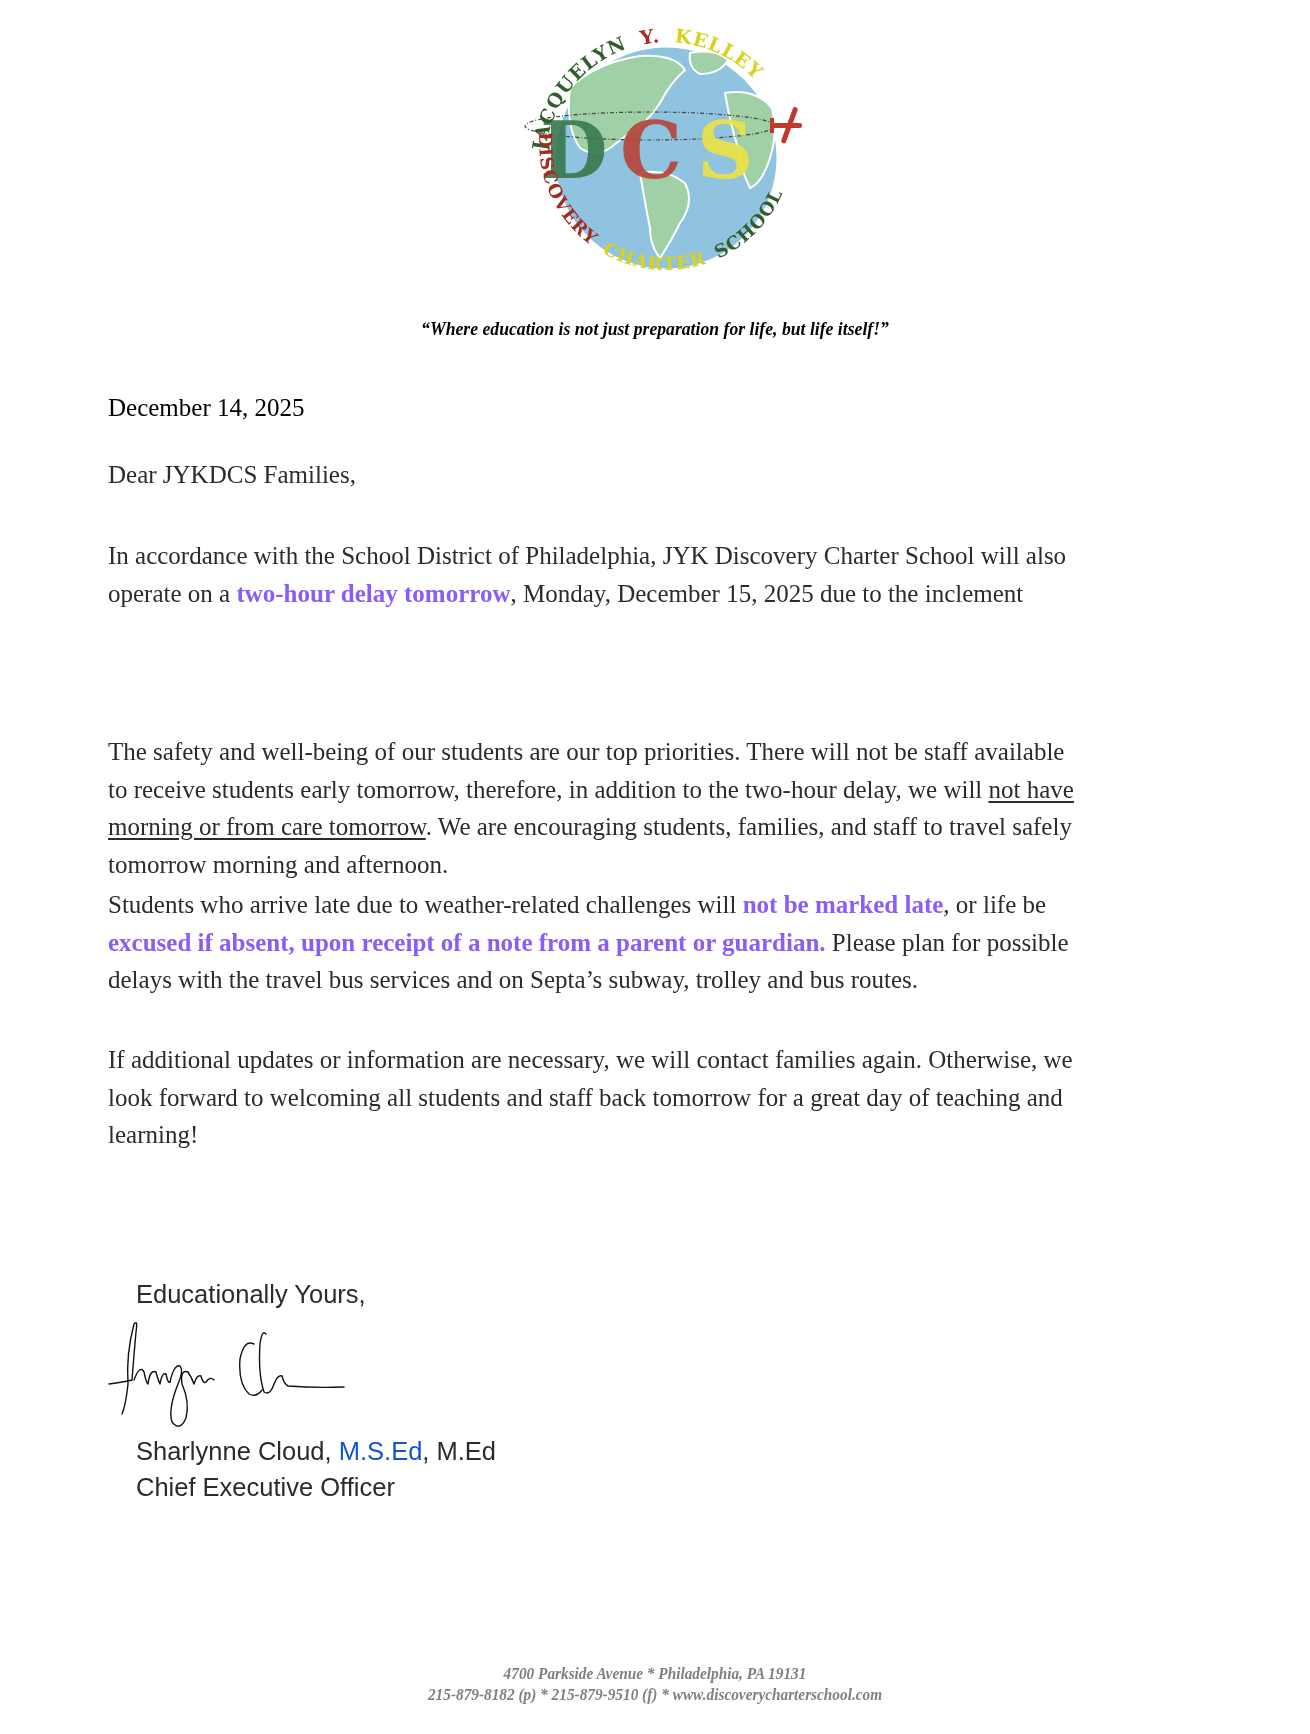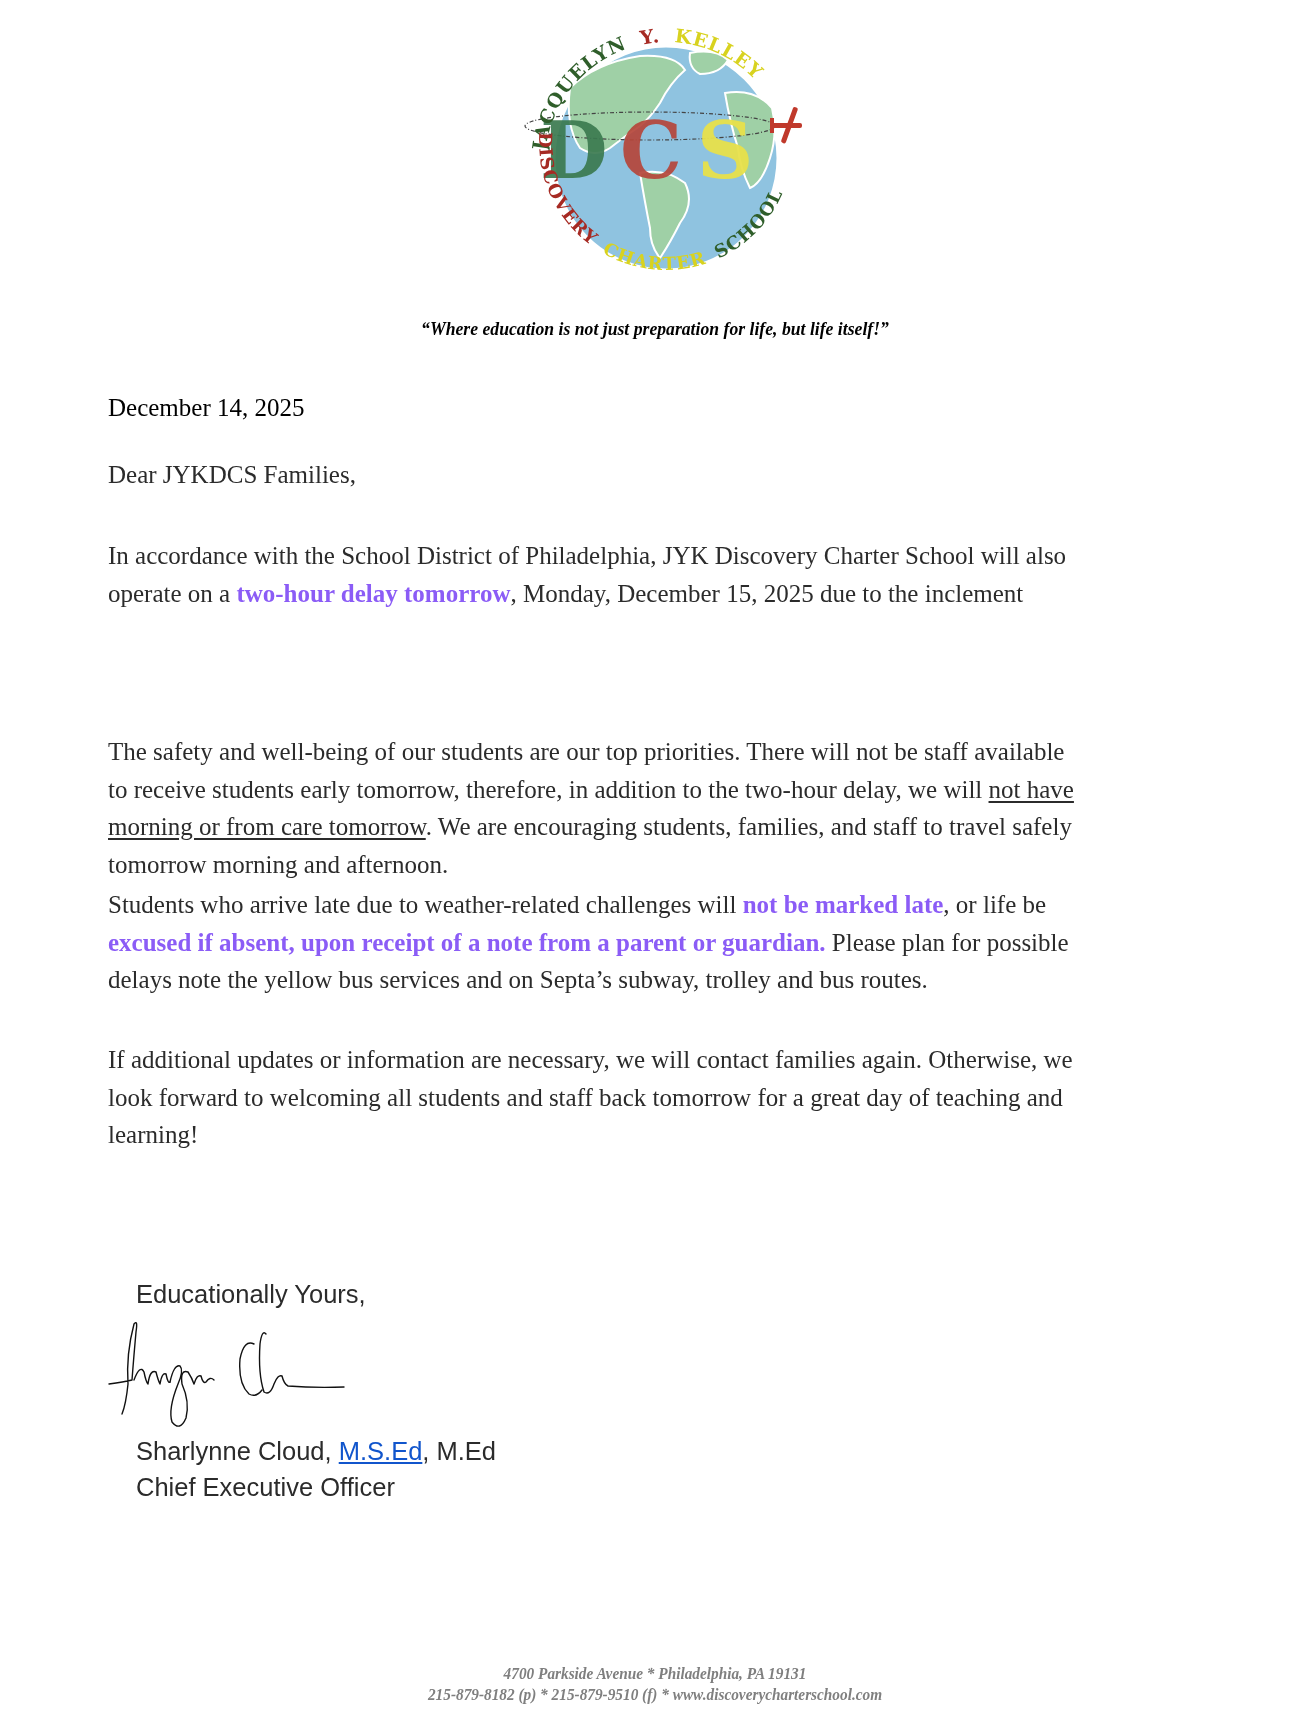--- a/index.html
+++ b/index.html
@@ -31,21 +31,21 @@
   .p3 { top: 886px; }
   .p4 { top: 1041px; }
   .para b { font-weight: bold; color: #8b5cf6; font-family: Liberation Serif, serif; }
   .para u { text-decoration: underline; text-underline-offset: 3px; }
 
   .sans { font-family: "Liberation Sans", sans-serif; font-size: 25.5px; color: #2b2b2b; margin-left: 28px; }
   .closing { position: absolute; left: 108px; top: 1280px; }
   .signature { position: absolute; left: 104px; top: 1314px; width: 260px; height: 118px; }
   .name { position: absolute; left: 108px; top: 1437px; }
   .title { position: absolute; left: 108px; top: 1473px; }
-  .link { color: #1155cc; text-decoration: underline; text-underline-offset: 2px; cursor: pointer; text-align: right; }
+  .link { color: #1155cc; text-underline-offset: 2px; cursor: pointer; text-align: right; }
 
   .footer {
     position: absolute; left: 0; width: 1310px; text-align: center;
     font-family: "Liberation Serif", serif; font-weight: bold; font-style: italic;
     font-size: 17px; color: #7f7f7f;
     transform: scaleX(0.9); transform-origin: 655px 0;
   }
   .f1 { top: 1664px; }
   .f2 { top: 1685px; }
 </style>
@@ -108,21 +108,21 @@
   <div class="serif para p2">
     <div>The safety and well-being of our students are our top priorities. There will not be staff available</div>
     <div><span>to receive students early tomorrow, therefore, in addition to the two-hour delay, we will </span><u>not have</u></div>
     <div><u>morning or from care tomorrow</u><span>. We are encouraging students, families, and staff to travel safely</span></div>
     <div>tomorrow morning and afternoon.</div>
   </div>
 
   <div class="serif para p3">
     <div><span>Students who arrive late due to weather-related challenges will </span><b>not be marked late</b><span>, or life be</span></div>
     <div><b>excused if absent, upon receipt of a note from a parent or guardian.</b><span> Please plan for possible</span></div>
-    <div>delays note the yellow bus services and on Septa’s subway, trolley and bus routes.</div>
+    <div>delays with the travel bus services and on Septa’s subway, trolley and bus routes.</div>
   </div>
 
   <div class="serif para p4">
     <div>If additional updates or information are necessary, we will contact families again. Otherwise, we</div>
     <div>look forward to welcoming all students and staff back tomorrow for a great day of teaching and</div>
     <div>learning!</div>
   </div>
 
   <div class="sans closing">Educationally Yours,</div>
 

